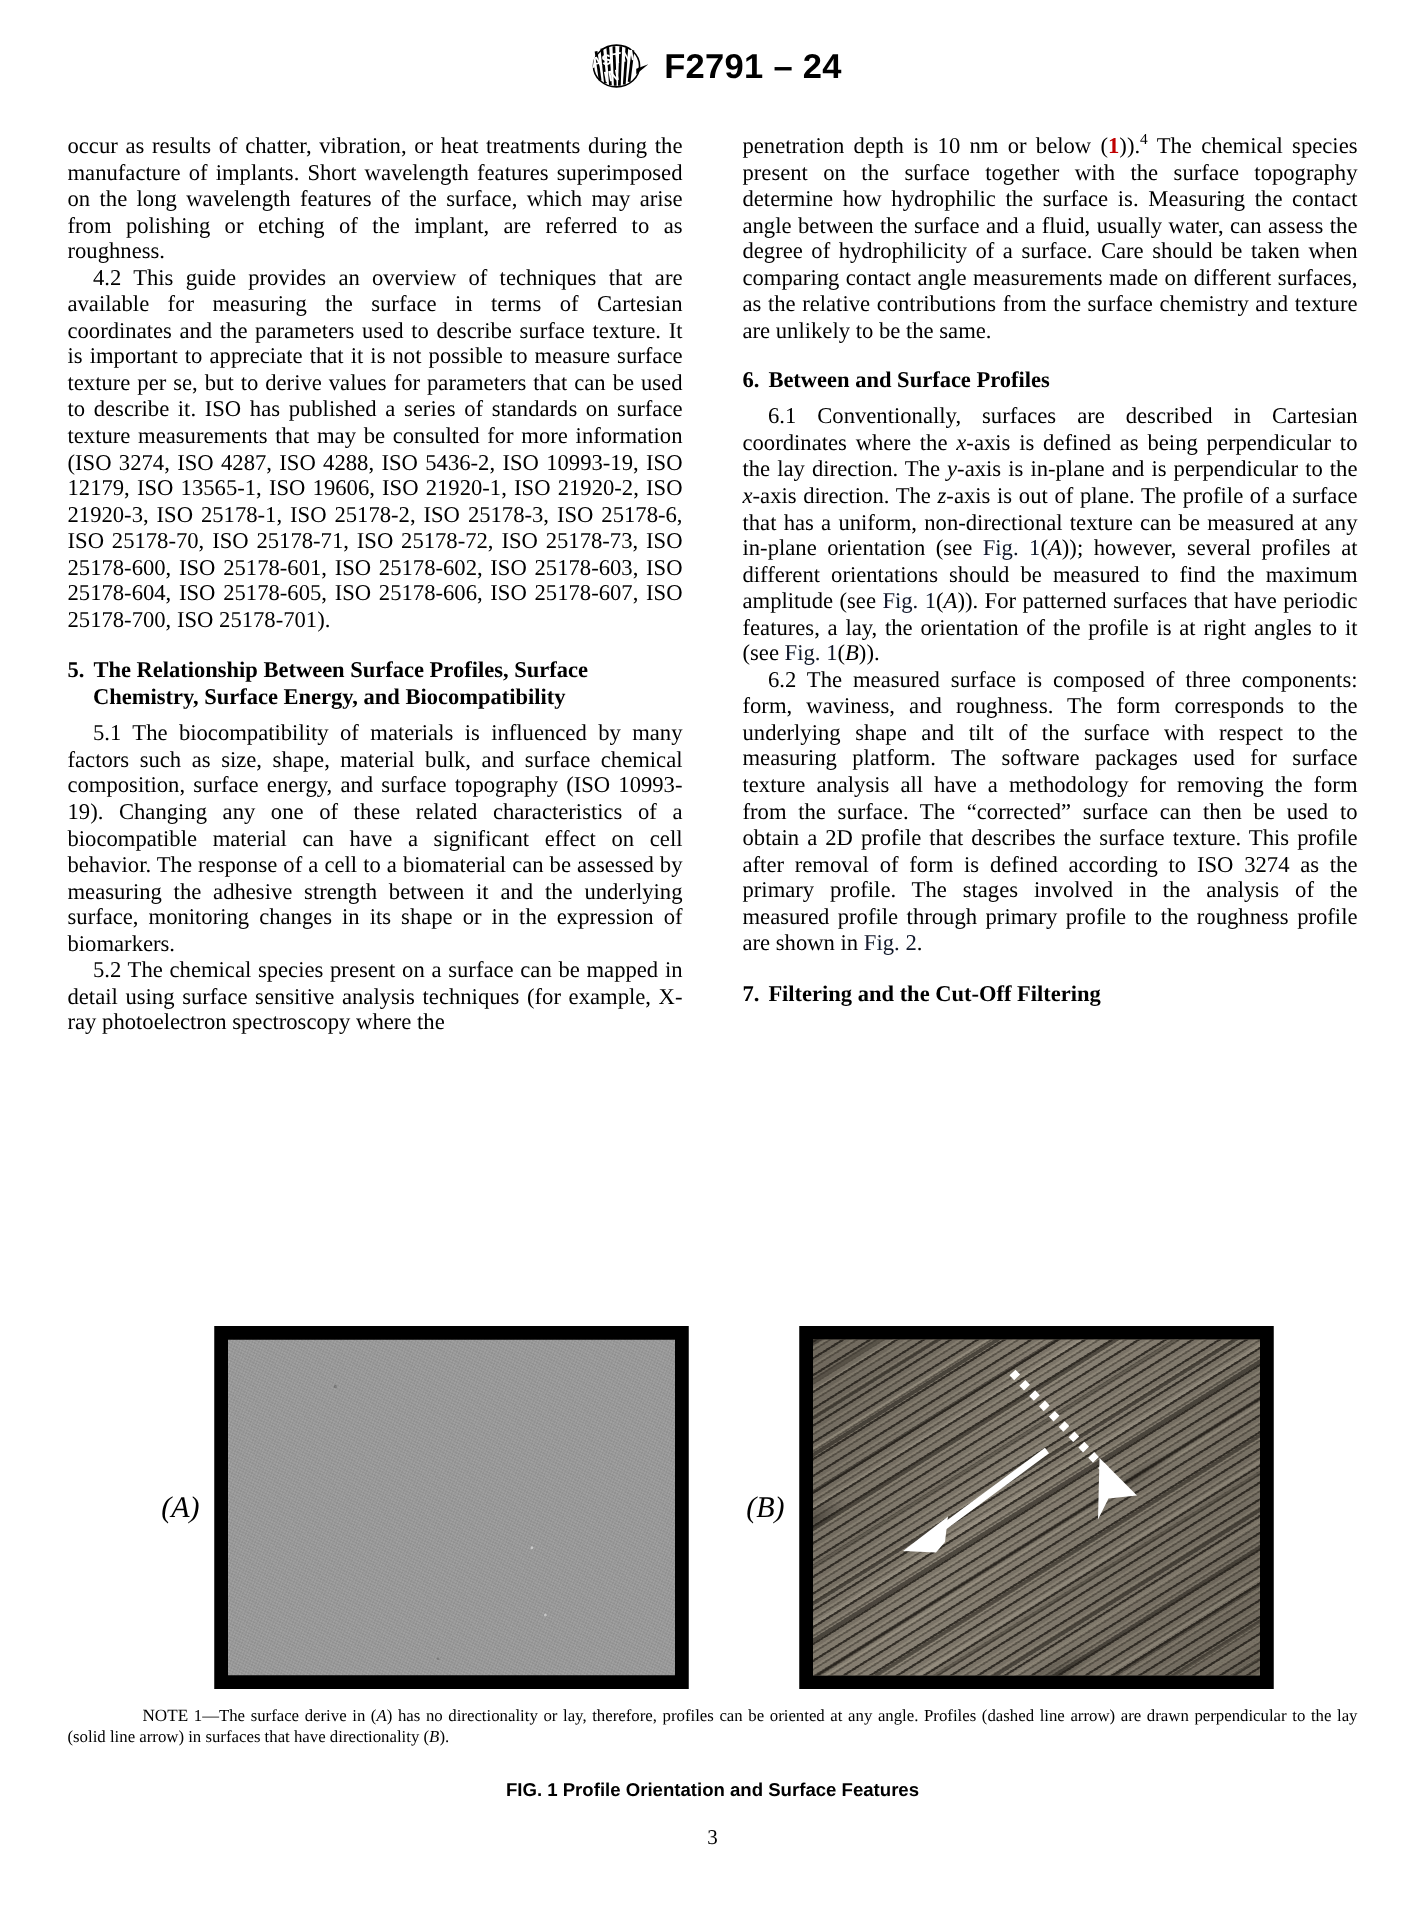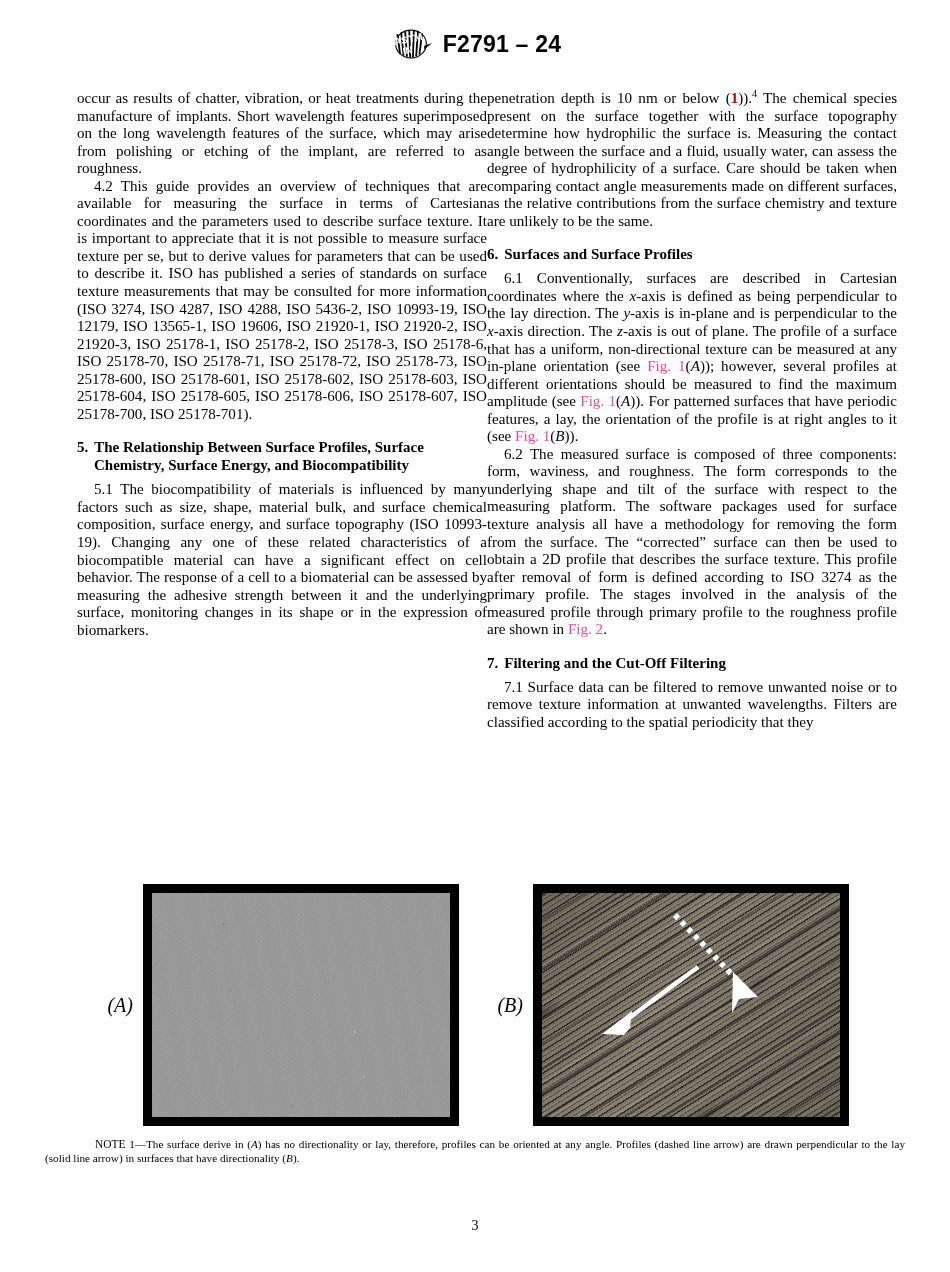--- a/index.html
+++ b/index.html
@@ -31,21 +31,21 @@
     letter-spacing: 0.2px;
   }
 
   
   .columns {
     position: absolute;
     top: 90px;
     left: 45px;
     width: 860px;
     display: flex;
-    margin-left: 32px;
+    gap: 40px;
   }
   .col { width: 410px; }
 
   p.para {
     margin: 0;
     text-align: justify;
     text-justify: inter-word;
     font-size: 15.1px;
     line-height: 17.55px;
     hyphens: manual;
@@ -58,21 +58,21 @@
     margin: 15px 0 7px 0;
     font-size: 15px;
     line-height: 18px;
     font-weight: bold;
     text-align: left;
     text-indent: -17px;
     padding-left: 17px;
   }
   h3.sect .num { margin-right: 6px; }
 
-  .ref { color: #ec4899; }
+  .ref { color: #0f172a; }
   .boldref { color: #c00000; font-weight: bold; }
   em.ax { font-style: italic; }
   sup { font-size: 0.68em; vertical-align: super; line-height: 0; }
 
   
   .footnote-wrap { margin-top: 14px; }
   .footnote-rule {
     width: 88px; height: 0;
     border-top: 1.1px solid #000;
     margin: 0 0 7px 0;
@@ -227,39 +227,39 @@
     <p class="para">occur as results of chatter, vibration, or heat treatments during the manufacture of implants. Short wavelength features superimposed on the long wavelength features of the surface, which may arise from polishing or etching of the implant, are referred to as roughness.</p>
 
     <p class="para indent gap">4.2  This guide provides an overview of techniques that are available for measuring the surface in terms of Cartesian coordinates and the parameters used to describe surface texture. It is important to appreciate that it is not possible to measure surface texture per se, but to derive values for parameters that can be used to describe it. ISO has published a series of standards on surface texture measurements that may be consulted for more information (ISO 3274, ISO 4287, ISO 4288, ISO 5436-2, ISO 10993-19, ISO 12179, ISO 13565-1, ISO 19606, ISO 21920-1, ISO 21920-2, ISO 21920-3, ISO 25178-1, ISO 25178-2, ISO 25178-3, ISO 25178-6, ISO 25178-70, ISO 25178-71, ISO 25178-72, ISO 25178-73, ISO 25178-600, ISO 25178-601, ISO 25178-602, ISO 25178-603, ISO 25178-604, ISO 25178-605, ISO 25178-606, ISO 25178-607, ISO 25178-700, ISO 25178-701).</p>
 
     <h3 class="sect">
       <span class="num">5.</span><span>The Relationship Between Surface Profiles, Surface Chemistry, Surface Energy, and Biocompatibility</span>
     </h3>
 
     <p class="para indent">5.1  The biocompatibility of materials is influenced by many factors such as size, shape, material bulk, and surface chemical composition, surface energy, and surface topography (ISO 10993-19). Changing any one of these related characteristics of a biocompatible material can have a significant effect on cell behavior. The response of a cell to a biomaterial can be assessed by measuring the adhesive strength between it and the underlying surface, monitoring changes in its shape or in the expression of biomarkers.</p>
 
+    <p class="para indent gap">5.2  The chemical species present on a surface can be mapped in detail using surface sensitive analysis techniques (for example, X-ray photoelectron spectroscopy where the</p>
   </div>
 
   <div class="col">
 
     <p class="para"><span>penetration depth is 10 nm or below (</span><span class="boldref">1</span><span>)).</span><sup>4</sup><span> The chemical species present on the surface together with the surface topography determine how hydrophilic the surface is. Measuring the contact angle between the surface and a fluid, usually water, can assess the degree of hydrophilicity of a surface. Care should be taken when comparing contact angle measurements made on different surfaces, as the relative contributions from the surface chemistry and texture are unlikely to be the same.</span></p>
 
     <h3 class="sect">
-      <span class="num">6.</span><span>Surfaces and Surface Profiles</span>
+      <span class="num">6.</span><span>Between and Surface Profiles</span>
     </h3>
 
     <p class="para indent"><span>6.1  Conventionally, surfaces are described in Cartesian coordinates where the </span><em class="ax">x</em><span>-axis is defined as being perpendicular to the lay direction. The </span><em class="ax">y</em><span>-axis is in-plane and is perpendicular to the </span><em class="ax">x</em><span>-axis direction. The </span><em class="ax">z</em><span>-axis is out of plane. The profile of a surface that has a uniform, non-directional texture can be measured at any in-plane orientation (see </span><span class="ref">Fig. 1</span><span>(</span><em>A</em><span>)); however, several profiles at different orientations should be measured to find the maximum amplitude (see </span><span class="ref">Fig. 1</span><span>(</span><em>A</em><span>)). For patterned surfaces that have periodic features, a lay, the orientation of the profile is at right angles to it (see </span><span class="ref">Fig. 1</span><span>(</span><em>B</em><span>)).</span></p>
 
     <p class="para indent gap"><span>6.2  The measured surface is composed of three components: form, waviness, and roughness. The form corresponds to the underlying shape and tilt of the surface with respect to the measuring platform. The software packages used for surface texture analysis all have a methodology for removing the form from the surface. The “corrected” surface can then be used to obtain a 2D profile that describes the surface texture. This profile after removal of form is defined according to ISO 3274 as the primary profile. The stages involved in the analysis of the measured profile through primary profile to the roughness profile are shown in </span><span class="ref">Fig. 2</span><span>.</span></p>
 
     <h3 class="sect">
       <span class="num">7.</span><span>Filtering and the Cut-Off Filtering</span>
     </h3>
 
-    <p class="para indent">7.1  Surface data can be filtered to remove unwanted noise or to remove texture information at unwanted wavelengths. Filters are classified according to the spatial periodicity that they</p>
 
 
   </div>
 </div>
 
 <div class="figure-block">
 
   <div class="panels">
 
     <div class="panel-group">
@@ -289,15 +289,16 @@
             </g>
           </svg>
         </div>
       </div>
     </div>
 
   </div>
 
   <p class="fig-note"><span class="smallcaps">NOTE</span><span> 1—</span><span>The surface derive in (</span><em>A</em><span>) has no directionality or lay, therefore, profiles can be oriented at any angle. Profiles (dashed line arrow) are drawn perpendicular to the lay (solid line arrow) in surfaces that have directionality (</span><em>B</em><span>).</span></p>
 
+  <div class="fig-caption">FIG. 1 Profile Orientation and Surface Features</div>
 </div>
 
 <div class="page-number">3</div>
 
 </body></html>

